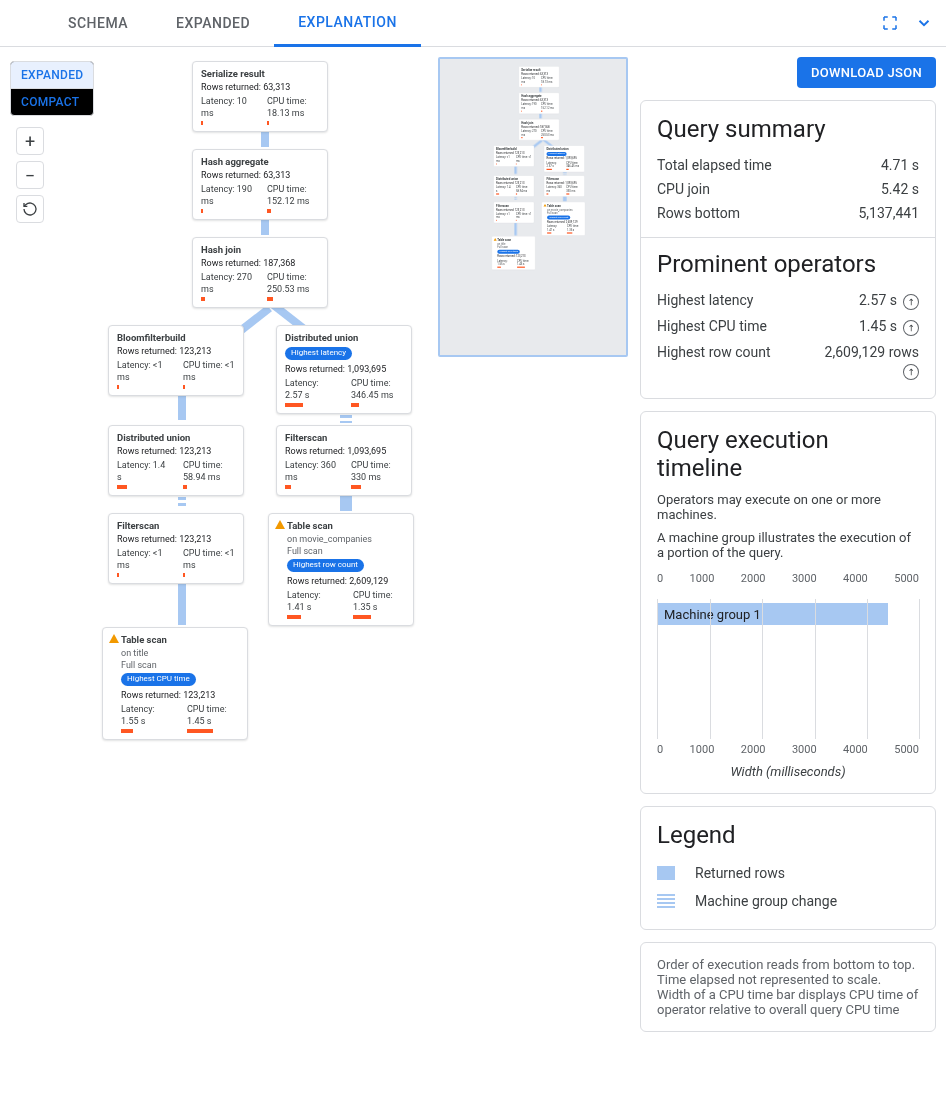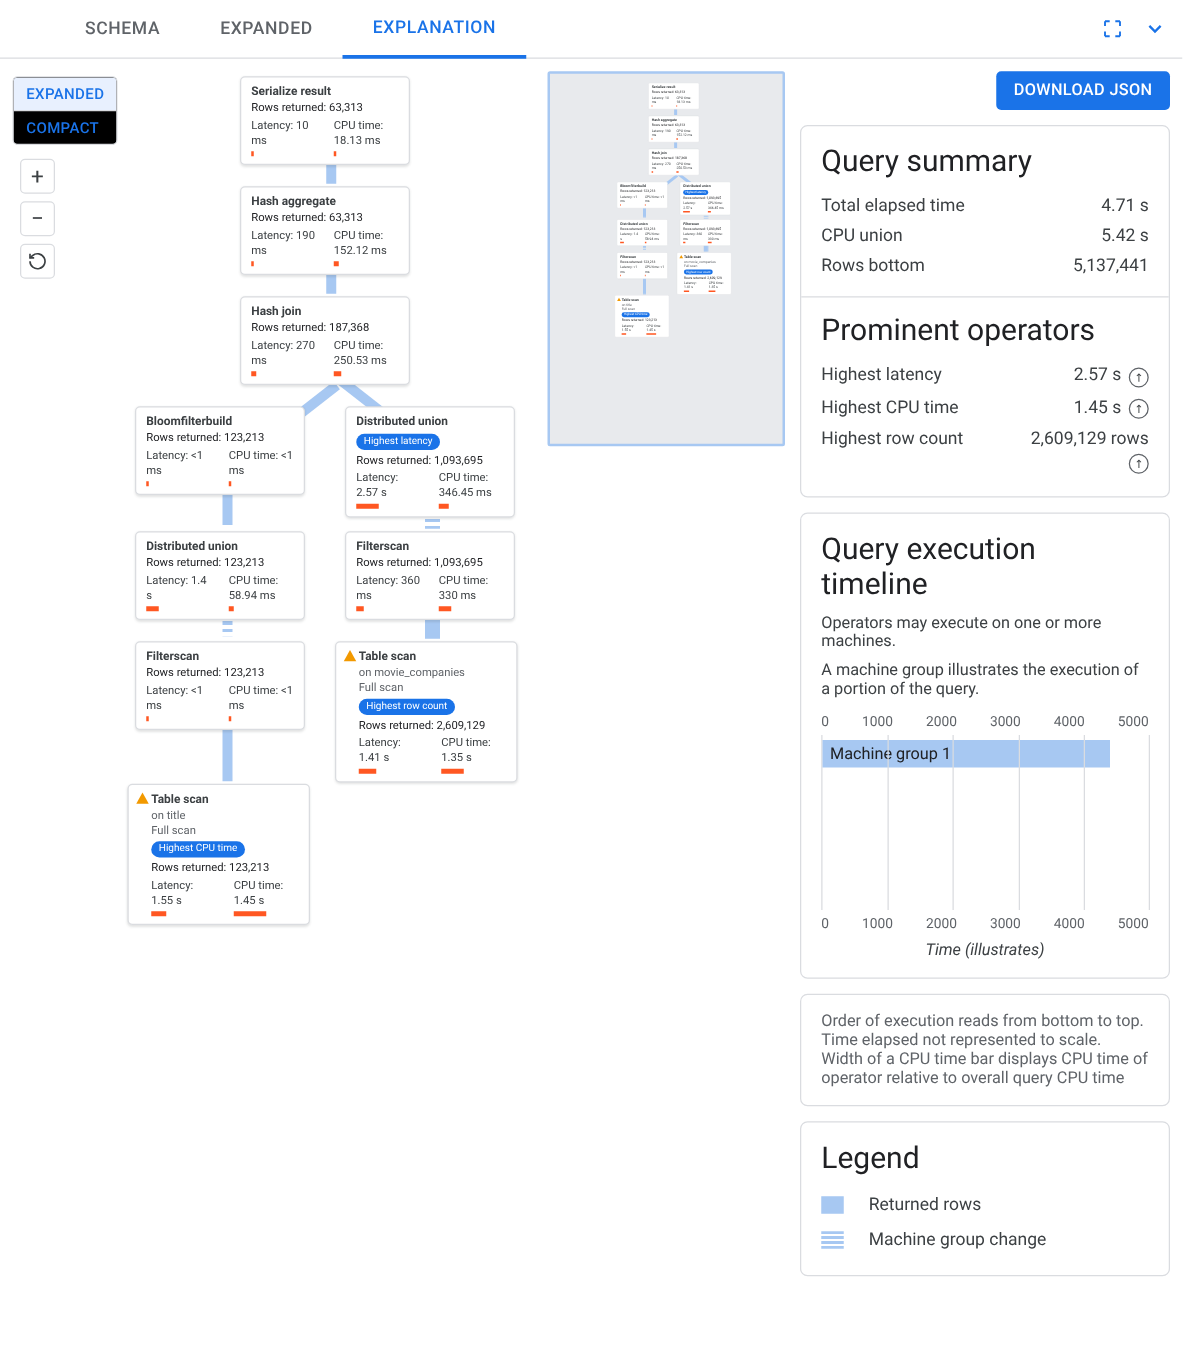--- a/index.html
+++ b/index.html
@@ -207,21 +207,21 @@
   color:#202124;
 }
 .kv { display:flex; padding:4px 0; }
 .kv .k { flex:1; color:var(--text); }
 .kv .v { width: 100px; color:var(--text);text-align:right;}
 .link-ic { width:16px; height:16px; margin-left:6px; display:inline-flex; align-items:center; justify-content:center; border:1.5px solid var(--text-secondary); border-radius:50%; font-size:9px; transform: rotate(-45deg);}
 
 
 .tl-desc { font-size:13px; color:var(--text); margin-bottom:8px;}
 .tl-axis { display:flex; justify-content:space-between; font-size:11px; color:var(--text-secondary); padding:4px 0;}
-.tl-body { position:relative; height:140px; border-left:1px solid var(--border);}
+.tl-body { position:relative; height:140px; border-left:1px solid var(--border);margin-top:10px;}
 .tl-grid { position:absolute; top:0;bottom:0; border-left:1px solid var(--border);}
 .tl-bar { position:absolute; top:4px; left:0; height:22px; background: var(--blue-light); display:flex; align-items:center; padding-left:6px; font-size:13px; color:#202124;}
 .tl-caption { text-align:center; font-style:italic; font-size:13px; color:var(--text); margin-top:4px;}
 
 
 .legend-row { display:flex; align-items:center; gap:20px; padding:6px 0;}
 .legend-sw { width:18px; height:14px; }
 .legend-sw.solid { background: var(--blue-light);}
 .legend-sw.dash { background: repeating-linear-gradient(to bottom, var(--blue-light) 0 2px, transparent 2px 4px);}
 .notes { font-size:13px; color:var(--text-secondary); }
@@ -523,21 +523,21 @@
   <div class="side-col">
     <div class="dl-btn">DOWNLOAD JSON</div>
 
     <div class="card">
       <h2>Query summary</h2>
       <div class="kv">
           <div class="k">Total elapsed time</div>
           <div class="v">4.71 s</div>
         </div>
       <div class="kv">
-          <div class="k">CPU union</div>
+          <div class="k">CPU join</div>
           <div class="v">5.42 s</div>
         </div>
       <div class="kv">
           <div class="k">Rows bottom</div>
           <div class="v">5,137,441</div>
         </div>
       <hr style="border:none;border-top:1px solid var(--border);margin:12px -16px;">
       <h2>Prominent operators</h2>
       <div class="kv">
           <div class="k">Highest latency</div>
@@ -576,34 +576,34 @@
           <div class="tl-grid" style="left: 100%;"></div>
         </div>
       <div class="tl-axis" id="tl-axis-bot">
           <span>0</span>
           <span>1000</span>
           <span>2000</span>
           <span>3000</span>
           <span>4000</span>
           <span>5000</span>
         </div>
-      <div class="tl-caption">Time (illustrates)</div>
-    </div>
-
-    <div class="card notes">
-      <div>Order of execution reads from bottom to top.</div>
-      <div>Time elapsed not represented to scale.</div>
-      <div>Width of a CPU time bar displays CPU time of operator relative to overall query CPU time</div>
+      <div class="tl-caption">Width (milliseconds)</div>
     </div>
 
     <div class="card">
       <h2>Legend</h2>
       <div class="legend-row">
           <div class="legend-sw solid"></div>
           <div>Returned rows</div>
         </div>
       <div class="legend-row">
           <div class="legend-sw dash"></div>
           <div>Machine group change</div>
         </div>
     </div>
+
+    <div class="card notes">
+      <div>Order of execution reads from bottom to top.</div>
+      <div>Time elapsed not represented to scale.</div>
+      <div>Width of a CPU time bar displays CPU time of operator relative to overall query CPU time</div>
+    </div>
   </div>
 </div>
 
 </body></html>

